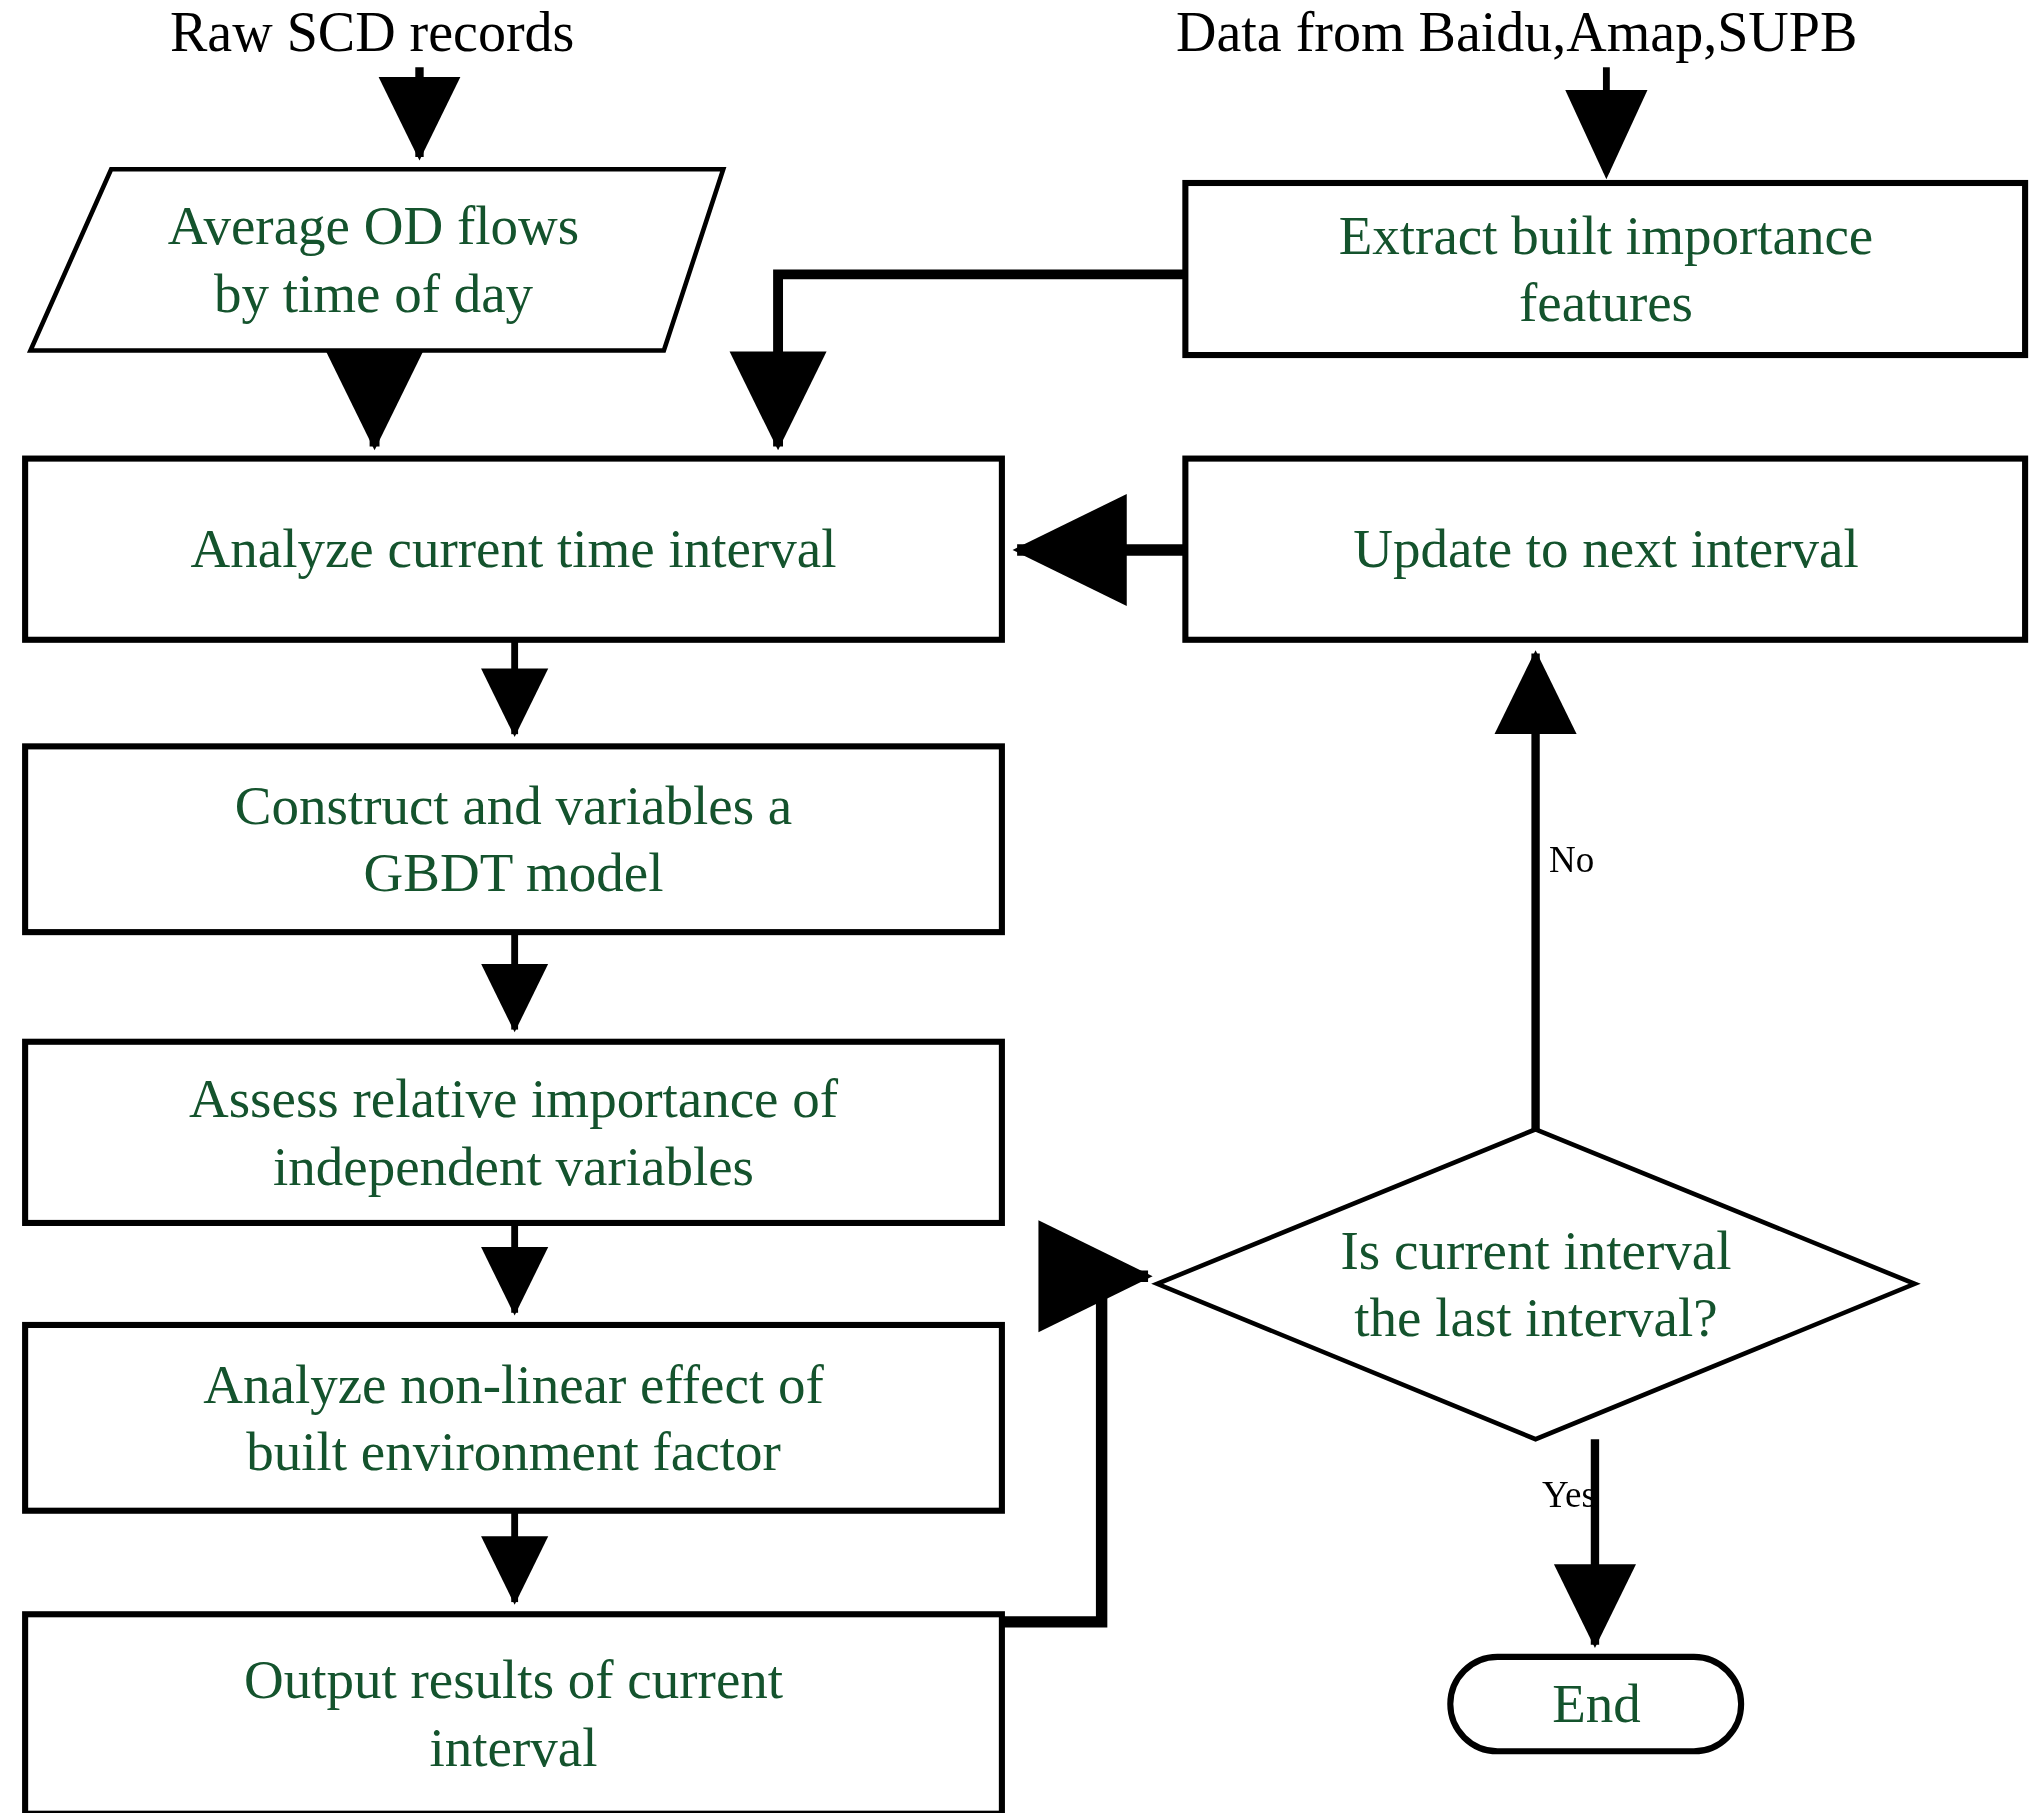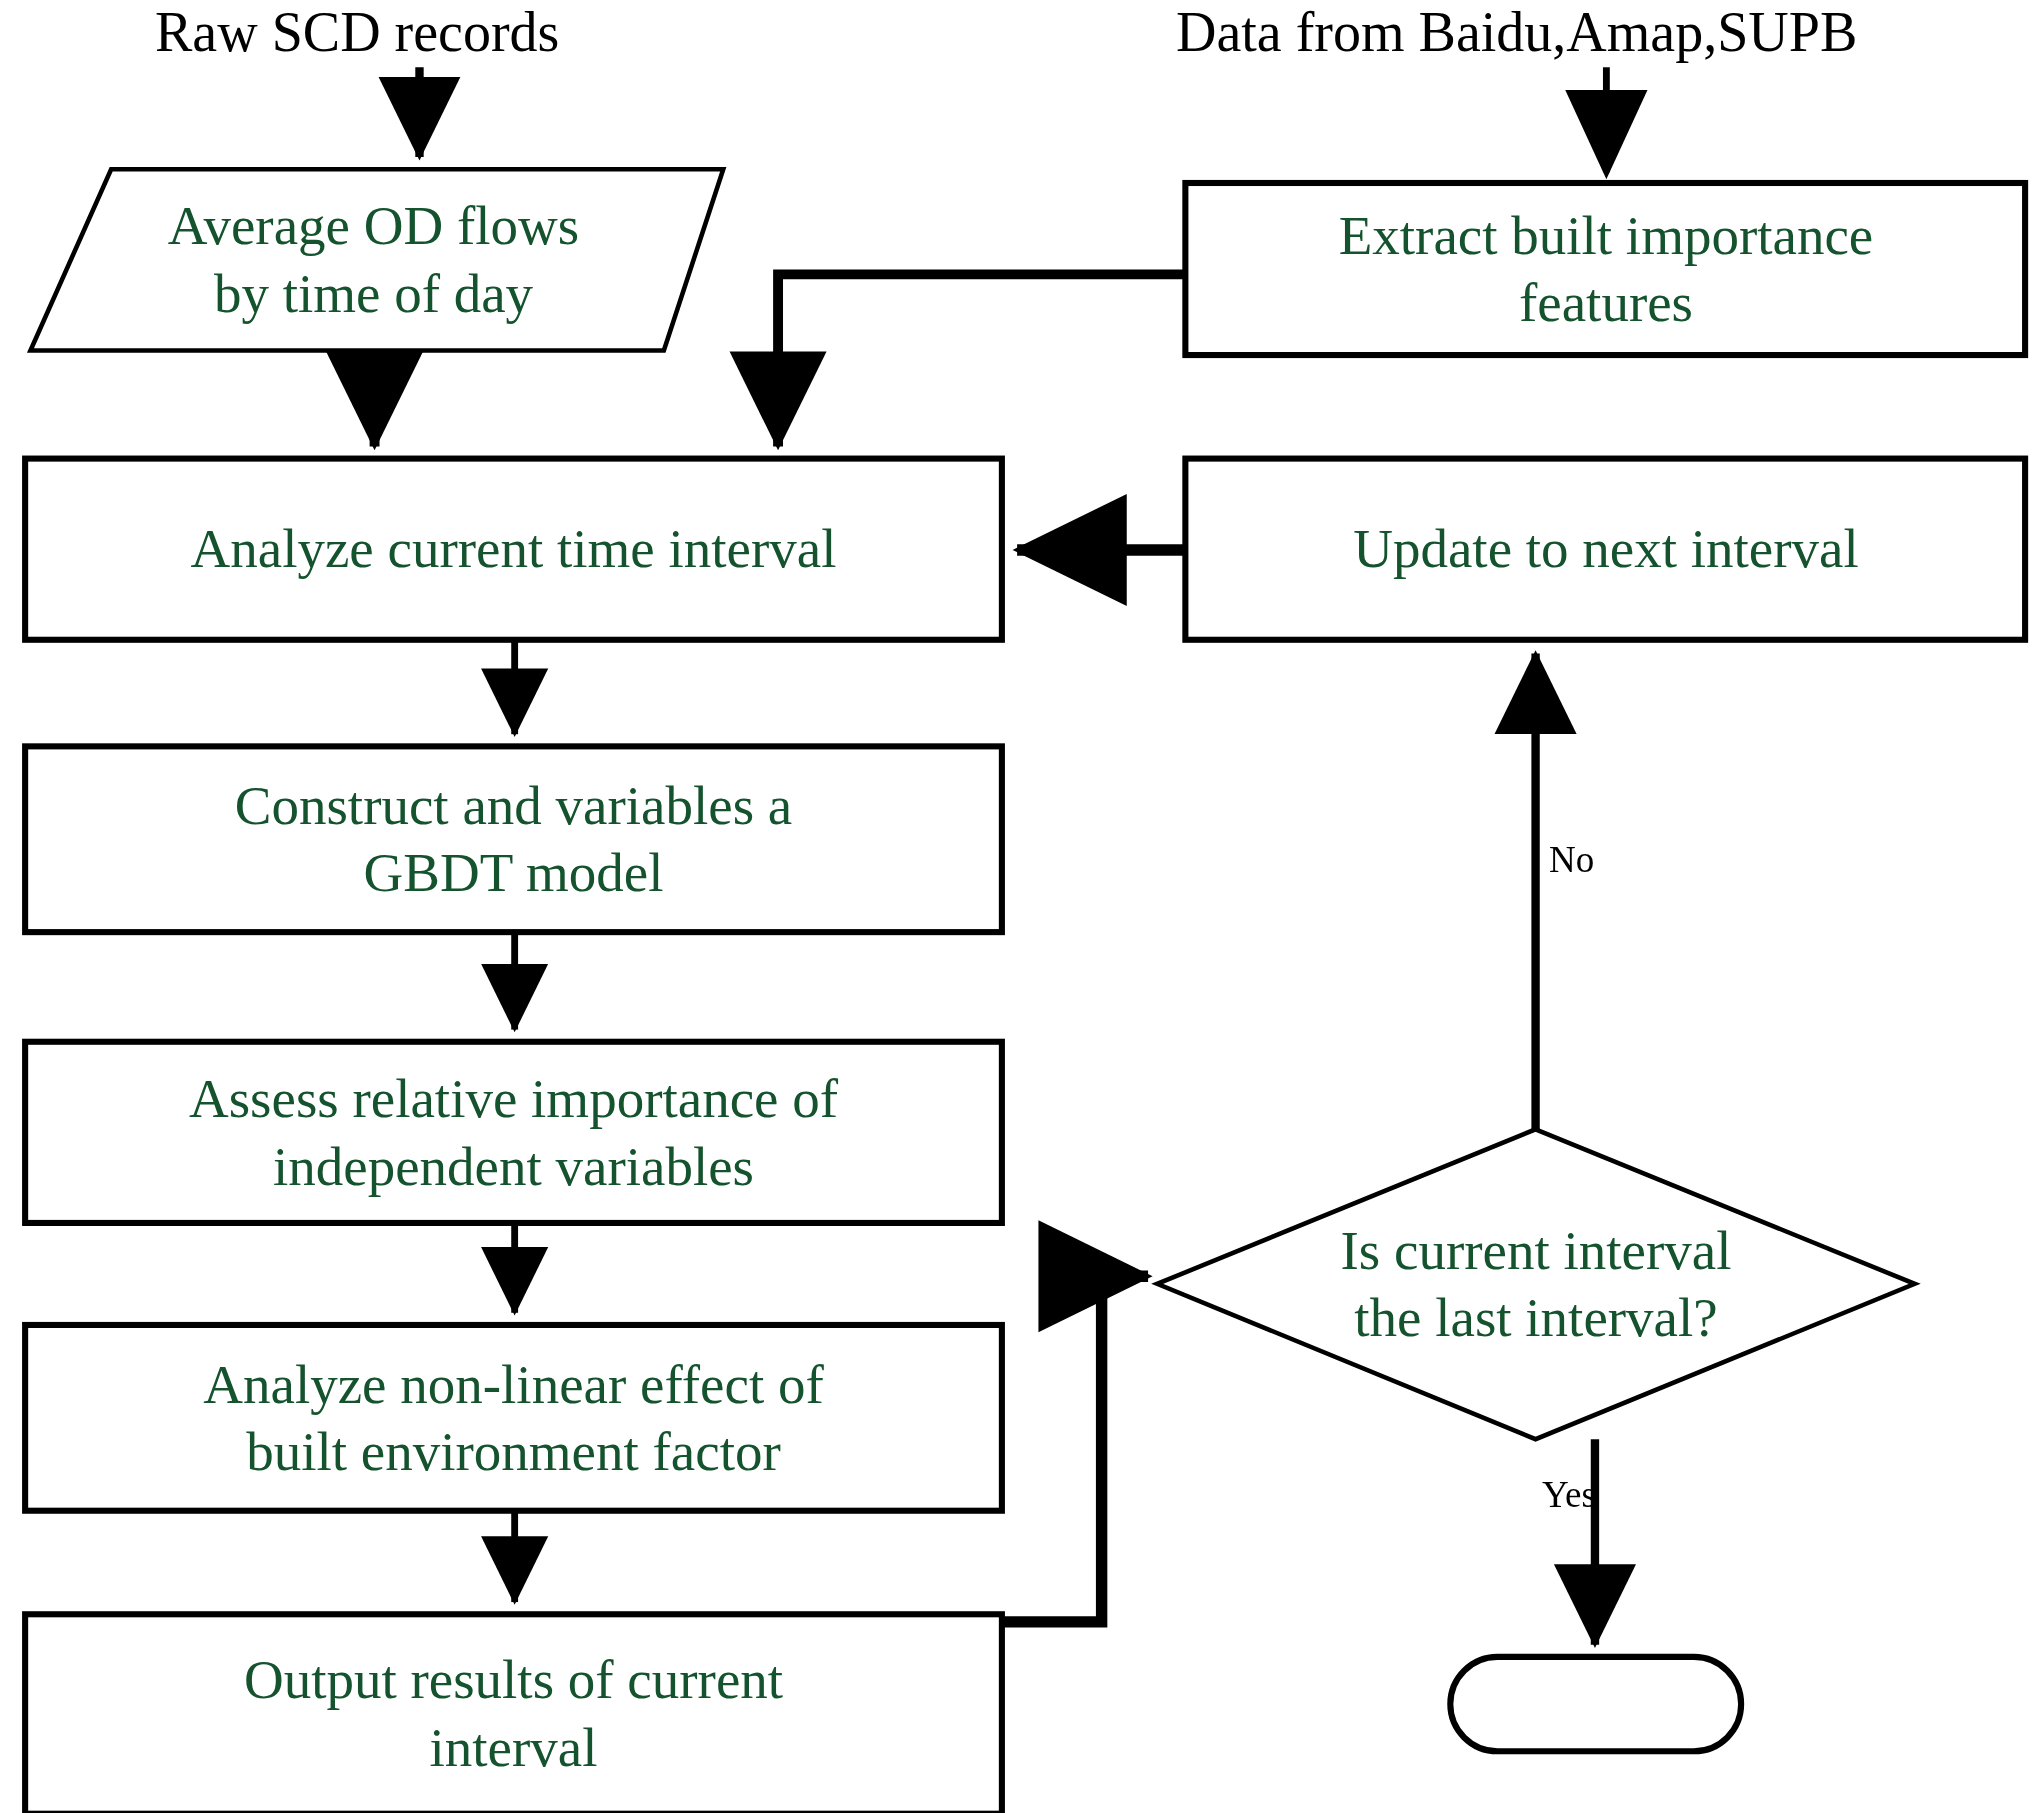--- a/index.html
+++ b/index.html
@@ -99,21 +99,21 @@
 
     <path d="M1316,2130 L1447,2130 L1447,1676 L1508,1676" fill="none" stroke="#000000" stroke-width="15" marker-end="url(#arrowFat)"></path>
 
     <line x1="2017" y1="1483" x2="2017" y2="858" stroke="#000000" stroke-width="11" marker-end="url(#arrowFat)"></line>
 
     <line x1="1557" y1="722" x2="1336" y2="722" stroke="#000000" stroke-width="15" marker-end="url(#arrowFat)"></line>
 
     <line x1="2095" y1="1890" x2="2095" y2="2160" stroke="#000000" stroke-width="11" marker-end="url(#arrowFat)"></line>
   </svg>
 
-  <div class="free-text fs-big" style="left:155px; top:0px;">Raw SCD records</div>
+  <div class="free-text fs-big" style="left:170px; top:0px;">Raw SCD records</div>
 
   <div class="free-text fs-big" style="left:1176px; top:0px;font-family:Liberation Serif, serif;">Data from Baidu,Amap,SUPB</div>
 
   <div class="node-label fs-node" style="left:46px; top:169px; width:655px; height:181px;">Average OD flows
 by time of day</div>
 
   <div class="node-label fs-node" style="left:1186px; top:183px; width:840px; height:172px;">Extract built importance
 features</div>
 
   <div class="node-label fs-node" style="left:25px; top:458px; width:977px; height:181px;">Analyze current time interval</div>
@@ -128,19 +128,20 @@
 
   <div class="node-label fs-node" style="left:25px; top:1325px; width:977px; height:186px;">Analyze non-linear effect of
 built environment factor</div>
 
   <div class="node-label fs-node" style="left:25px; top:1614px; width:977px; height:199px;">Output results of current
 interval</div>
 
   <div class="node-label fs-node" style="left:1216px; top:1150px; width:640px; height:268px;">Is current interval
 the last interval?</div>
 
+  <div class="node-label fs-node" style="left:1451px; top:1657px; width:291px; height:94px;">End</div>
 
   <div class="free-text fs-edge" style="left:1549px; top:838px;">No</div>
 
   <div class="free-text fs-edge" style="left:1542px; top:1473px;">Yes</div>
 
 </div>
 
 
 </body></html>

